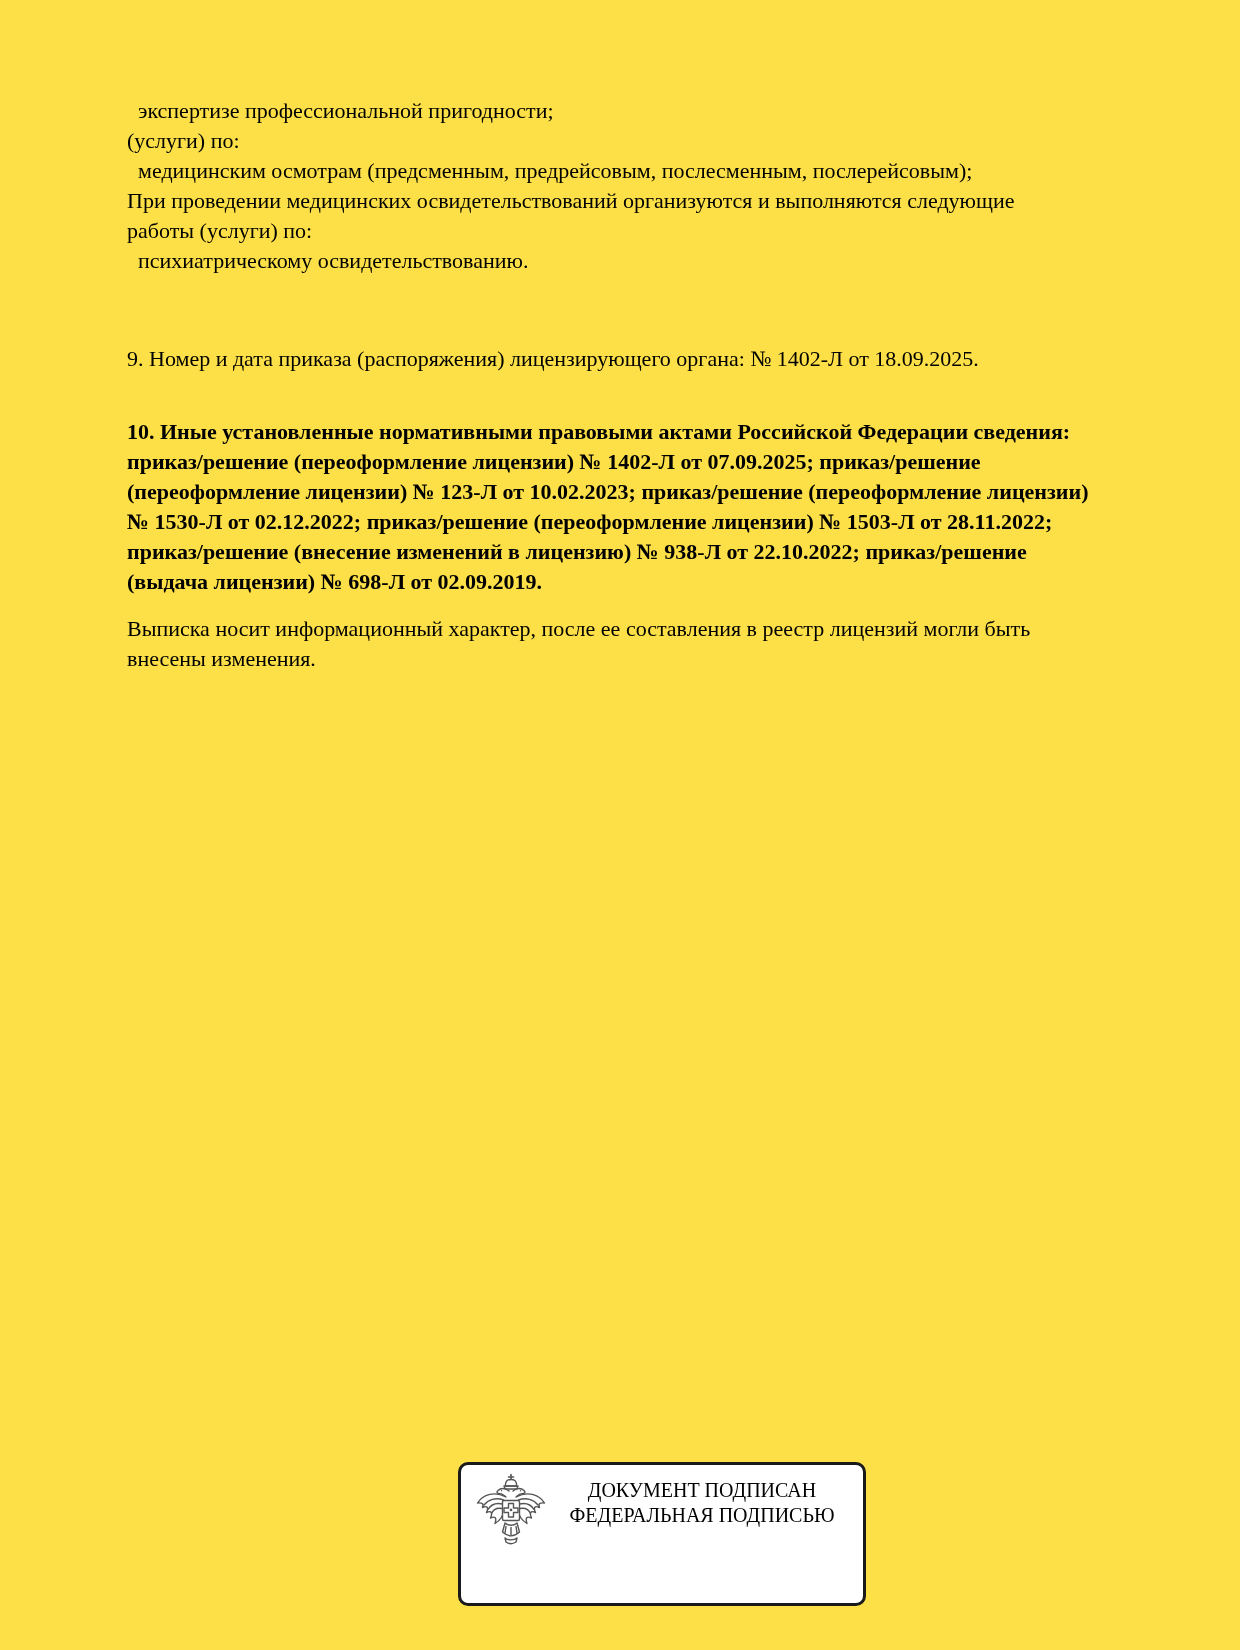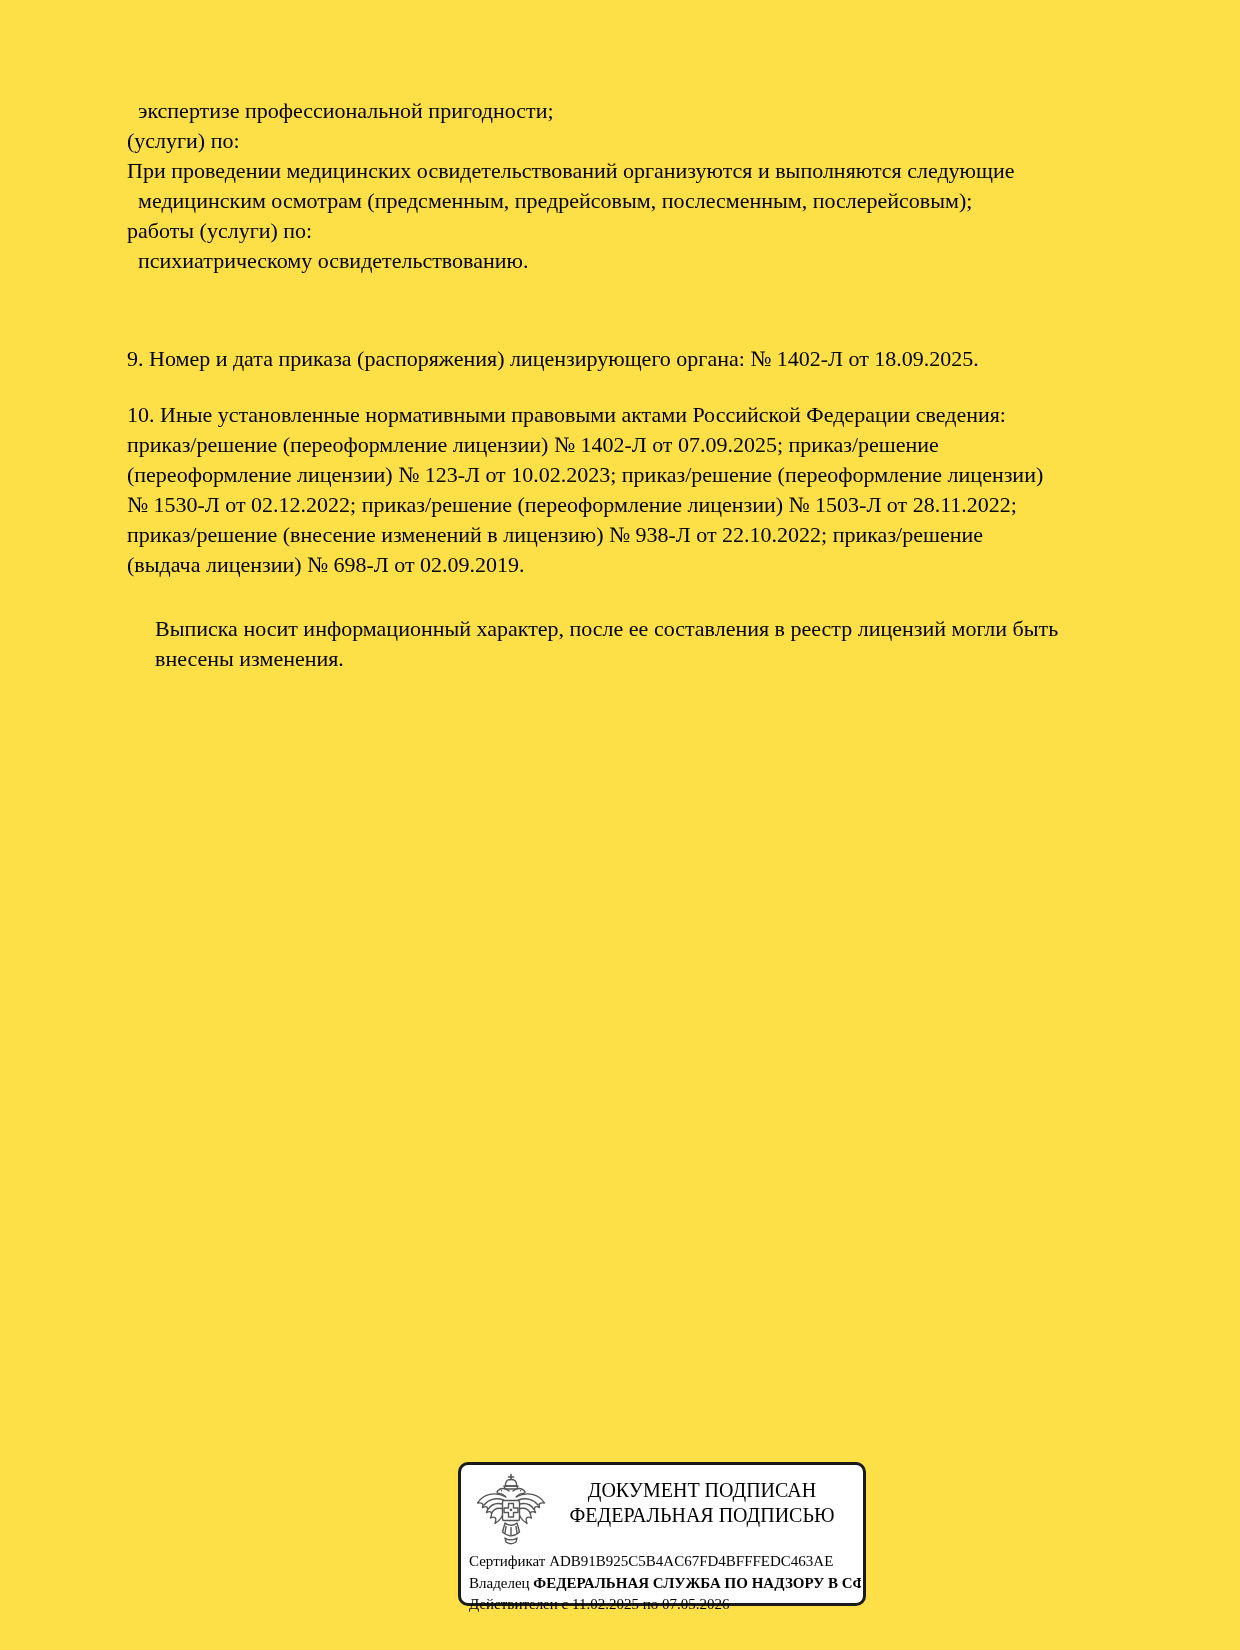--- a/index.html
+++ b/index.html
@@ -9,22 +9,22 @@
     width:1240px; height:1650px;
     background:#fde047;
     color:#000000;
     font-family:"Liberation Serif","DejaVu Serif",serif;
     overflow:hidden;
   }
   .para { position:absolute; left:127px; font-size:22px; line-height:30px; }
   .para .line { white-space:pre; }
   #para-services { top:96px; }
   #para-9        { top:344px;text-align:right; }
-  #para-10       { top:400px; }
-  #para-note     { top:614px;margin-left:28px; }
+  #para-10       { top:417px;font-weight:bold; }
+  #para-note     { top:614px; }
 
   .sig-box {
     position:absolute; left:458px; top:1462px;
     width:408px; height:144px;
     border:3px solid #1a1a1a; border-radius:10px;
     box-sizing:border-box; background:#ffffff;
   }
   .sig-emblem { position:absolute; left:14px; top:8px; width:72px; height:76px; }
   .sig-title {
     position:absolute; left:84px; right:4px; top:13px;
@@ -40,22 +40,22 @@
   .sig-info b { font-weight:bold; }
 </style>
 </head>
 <body>
 
 <div class="page">
 
   <div class="para" id="para-services">
     <div class="line">  экспертизе профессиональной пригодности;</div>
     <div class="line">(услуги) по:</div>
+    <div class="line">  медицинским осмотрам (предсменным, предрейсовым, послесменным, послерейсовым);</div>
     <div class="line">При проведении медицинских освидетельствований организуются и выполняются следующие</div>
-    <div class="line">  медицинским осмотрам (предсменным, предрейсовым, послесменным, послерейсовым);</div>
     <div class="line">работы (услуги) по:</div>
     <div class="line">  психиатрическому освидетельствованию.</div>
   </div>
 
   <div class="para" id="para-9">
     <div class="line">9. Номер и дата приказа (распоряжения) лицензирующего органа: № 1402-Л от 18.09.2025.</div>
   </div>
 
   <div class="para" id="para-10">
     <div class="line">10. Иные установленные нормативными правовыми актами Российской Федерации сведения:</div>
@@ -102,21 +102,16 @@
 
         <path d="M30 65 C33 67.5 39 67.5 42 65 L41 69 C38 71 34 71 31 69 Z"></path>
       </g>
     </svg>
 
     <div class="sig-title">
       <div class="line">ДОКУМЕНТ ПОДПИСАН</div>
       <div class="line">ФЕДЕРАЛЬНАЯ ПОДПИСЬЮ</div>
     </div>
 
-    <div class="sig-info">
-      <div class="line"><span>Сертификат </span><span>ADB91B925C5B4AC67FD4BFFFEDC463AE</span></div>
-      <div class="line"><span>Владелец </span><b>ФЕДЕРАЛЬНАЯ СЛУЖБА ПО НАДЗОРУ В СФ</b></div>
-      <div class="line">Действителен с 11.02.2025 по 07.05.2026</div>
-    </div>
 
   </div>
 
 </div>
 
 </body></html>

